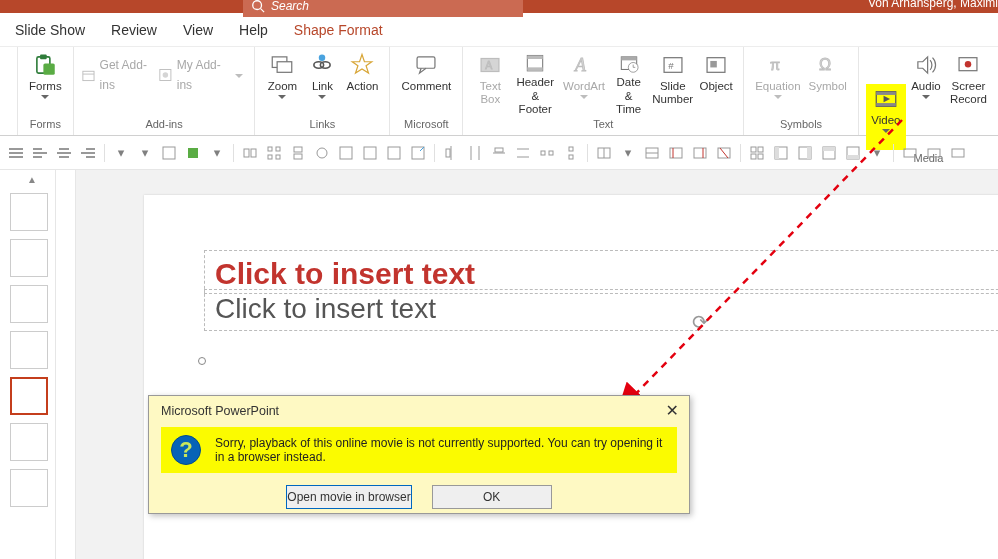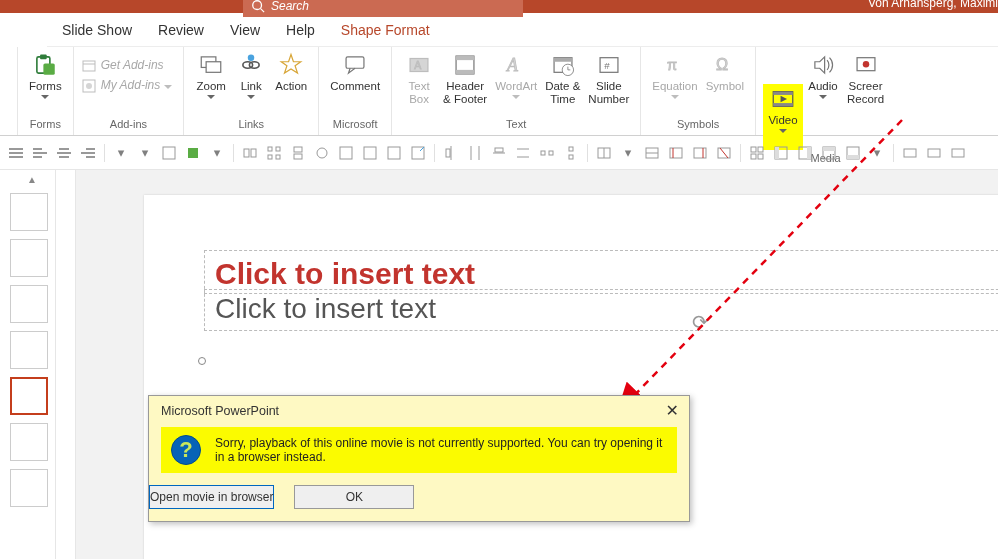--- a/index.html
+++ b/index.html
@@ -36,21 +36,20 @@
   }
 
   
   .tabs {
     height: 34px;
     display: flex;
     align-items: center;
     gap: 26px;
     padding: 0 15px;
     border-bottom: 1px solid rgba(0,0,0,0.07);
-    margin-left: 47px;
   }
   .tabs .tab { color: #333; font-size: 14px; cursor: pointer; }
   .tabs .tab.ctx { color: #B7472A; }
 
   
   .ribbon {
     height: 89px;
     background: #fff;
     display: flex;
     border-bottom: 1px solid #d0d0d0;
@@ -91,28 +90,27 @@
   .ctrl.disabled .caret { border-top-color:#bdbdbd; }
   .ctrl.highlight { background: #FFFF00; margin-top: 34px; }
   .caret {
     width: 0; height: 0;
     border-left: 4px solid transparent;
     border-right: 4px solid transparent;
     border-top: 4px solid #666;
     margin-top: 2px;
   }
   .stack {
-    display: flex; flex-direction: column;
+    display: flex; flex-direction: row;
     align-items: flex-start;
     height: 66px;
     padding: 5px 4px 0 0;
     font-size: 12px;
     color: #a8a8a8;
     line-height: 1.7;
-    font-style: italic;
   }
   .stack .mini { display: flex; align-items: center; gap: 4px; cursor: pointer;}
   .stack svg { width:16px; height:16px; }
 
   
   .qa {
     height: 34px;
     display: flex;
     align-items: center;
     gap: 4px;
@@ -208,21 +206,21 @@
   .dialog .dbody.hl { background: #FBFB00; }
   .dialog .dicon {
     width:30px; height:30px; border-radius:50%;
     background: #0763B6;
     display:flex; align-items:center; justify-content:center;
     color:#C9E65C; font-weight:700; font-size:22px;
     border: 1px solid #034b8c;
     flex: none;
   }
   .dialog .dmsg { font-size:12px; color:#222; }
-  .dialog .dbtns { display:flex; gap:20px; padding: 0 0 12px 0;}
+  .dialog .dbtns { display:flex; justify-content:center; gap:20px; padding: 0 0 4px 0;}
   .dialog .dbtn {
     min-width: 120px; height:24px;
     border:1px solid #999; background:#efefef;
     font-size:12px; cursor:pointer;
     display:flex; align-items:center; justify-content:center;
   }
   .dialog .dbtn.def { border:1px solid #0067c0; }
 
   
   .arrow-svg {
@@ -372,20 +370,27 @@
         <span style="white-space:pre-line">Date &amp;
 Time</span>
       </div>
       <div class="ctrl">
         <svg viewBox="0 0 32 32">
             <rect x="5" y="7" width="22" height="18" fill="none" stroke="#777" stroke-width="1.5"></rect>
             <text x="10" y="21" font-size="12" fill="#777">#</text>
           </svg>
         <span style="white-space:pre-line">Slide
 Number</span>
+      </div>
+      <div class="ctrl">
+        <svg viewBox="0 0 32 32">
+            <rect x="5" y="7" width="22" height="18" fill="none" stroke="#777" stroke-width="1.5"></rect>
+            <rect x="9" y="11" width="8" height="8" fill="#999"></rect>
+          </svg>
+        <span>Object</span>
       </div>
     </div>
     <div class="lbl">Text</div>
   </div>
 
   <div class="group">
     <div class="row">
       <div class="ctrl disabled">
         <svg viewBox="0 0 32 32">
             <text x="6" y="22" font-size="18" fill="#bdbdbd">π</text>

